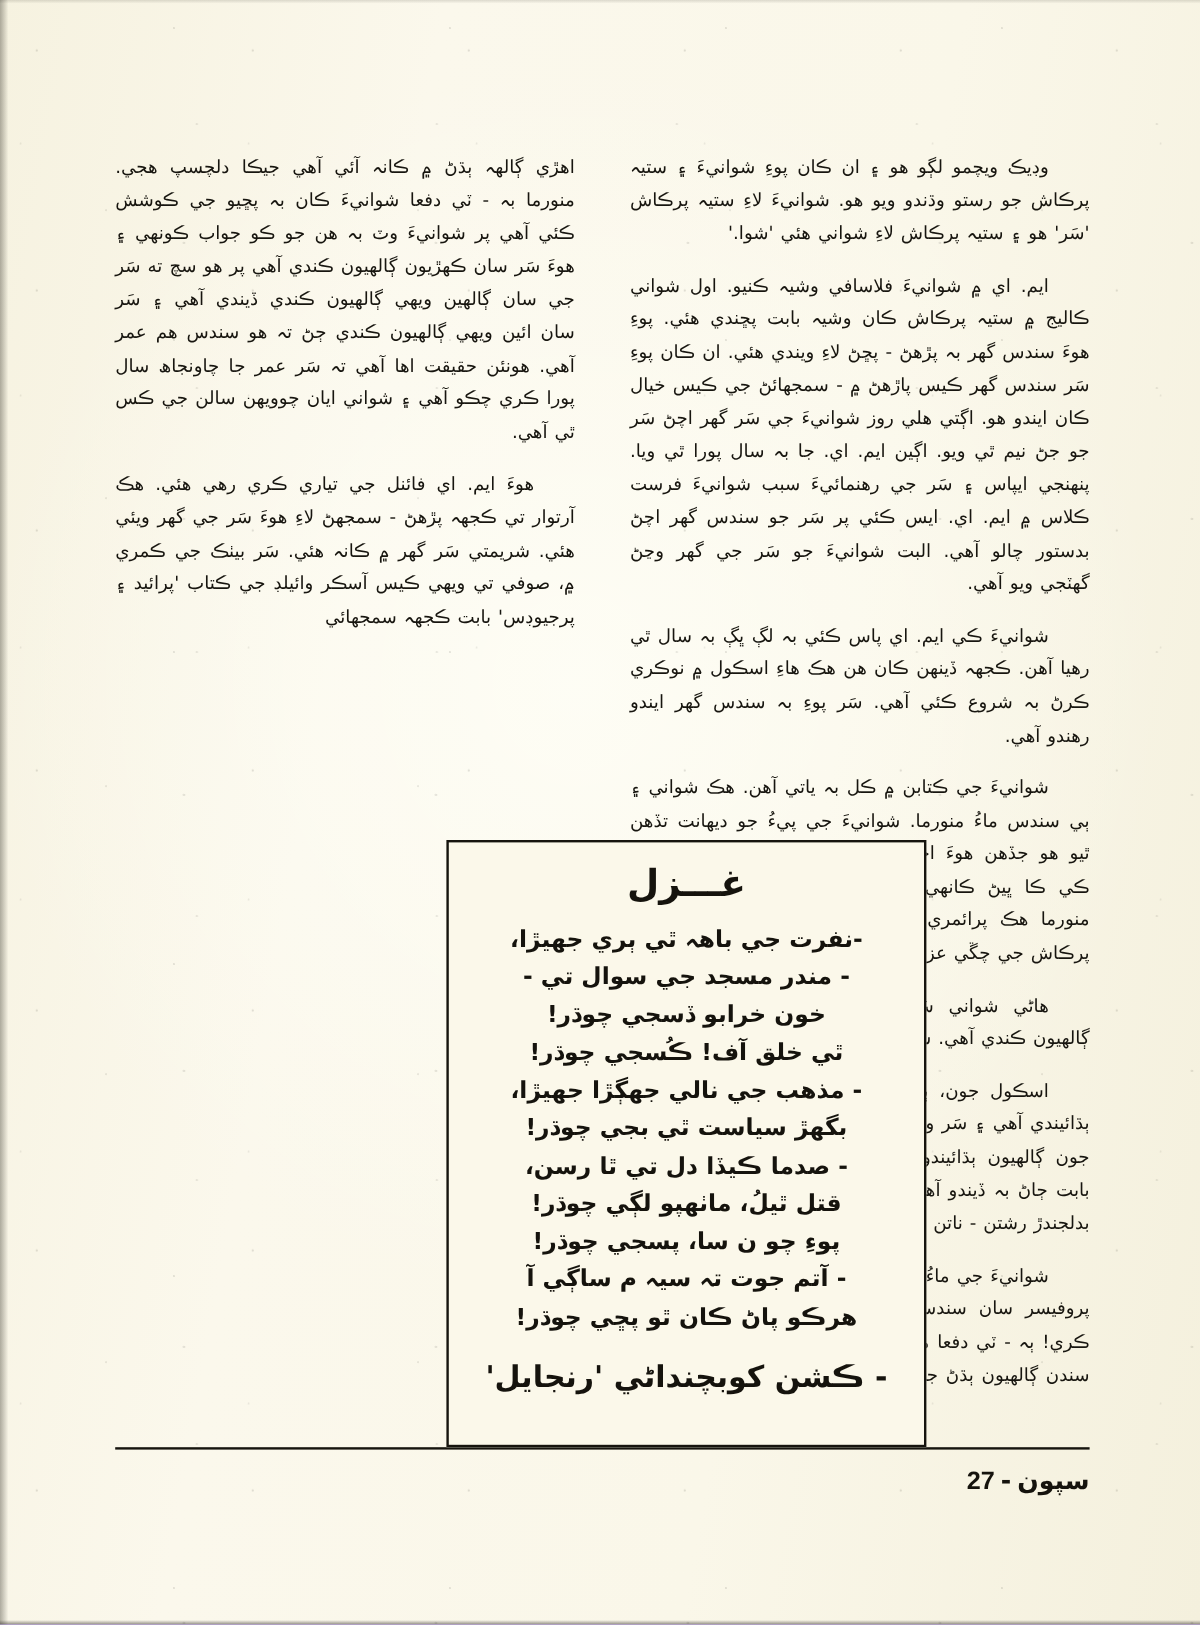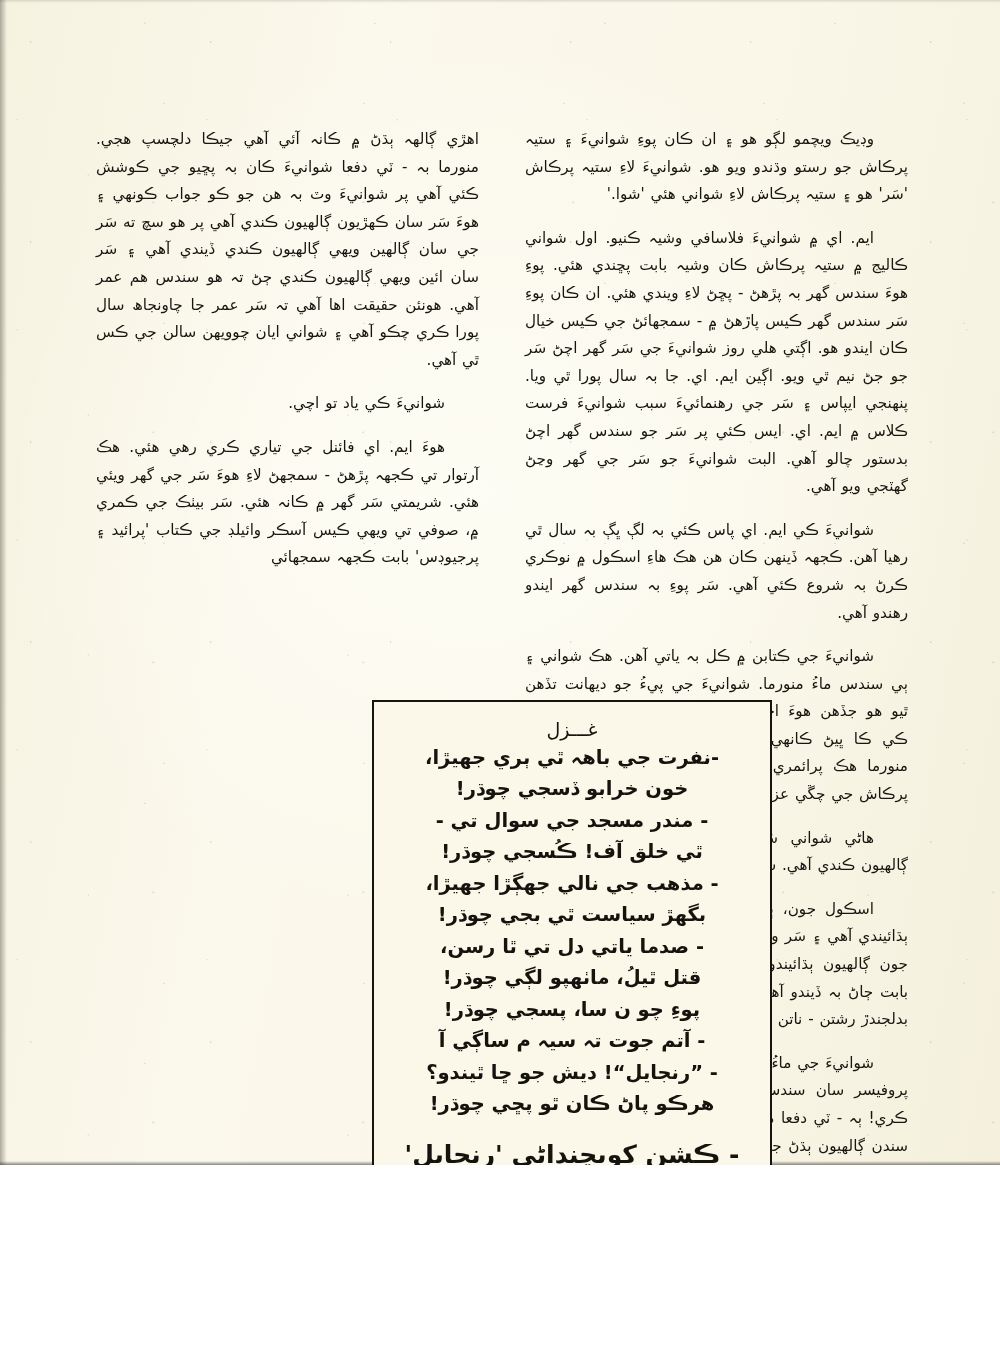--- a/index.html
+++ b/index.html
@@ -5,21 +5,21 @@
 <style>
   html, body {
     margin: 0;
     padding: 0;
     background: #ffffff;
   }
 
   .page {
     position: relative;
     width: 1000px;
-    height: 1165px;
+    height: 1354px;
     margin: 0 auto;
     background: #8b5cf6;
     overflow: hidden;
     font-family: "DejaVu Sans", "Liberation Sans", sans-serif;
   }
 
   
   .paper-tone {
     position: absolute;
     inset: 0;
@@ -97,24 +97,24 @@
     background: #fbf8ea;
     box-sizing: border-box;
     direction: rtl;
     text-align: center;
     color: #15130d;
     z-index: 5;
     padding: 10px 14px 8px 14px;
   }
 
   .poem-title {
-    font-size: 19px;
-    font-weight: normal;
+    font-size: 31px;
+    font-weight: bold;
     line-height: 1.25;
-    margin: 6px 0 0 0;
+    margin: 6px 0 10px 0;
     letter-spacing: 1px;
   }
 
   .poem-lines {
     font-size: 19.5px;
     line-height: 31.5px;
     font-weight: 600;
   }
   .poem-lines .line {
     display: block;
@@ -193,39 +193,37 @@
     <div class="columns">
 
       <p class="indent">وڊيڪ ويچمو لڳو هو ۽ ان ڪان پوءِ شوانيءَ ۽ ستيہ پرڪاش جو رستو وڌندو ويو هو. شوانيءَ لاءِ ستيہ پرڪاش 'سَر' هو ۽ ستيہ پرڪاش لاءِ شواني هئي 'شوا.'</p>
       <p class="indent">ايم. اي ۾ شوانيءَ فلاسافي وشيہ ڪنيو. اول شواني ڪاليج ۾ ستيہ پرڪاش ڪان وشيہ بابت پڇندي هئي. پوءِ هوءَ سندس گهر بہ پڙهڻ - پڇڻ لاءِ ويندي هئي. ان ڪان پوءِ سَر سندس گهر ڪيس پاڙهڻ ۾ - سمجهائڻ جي ڪيس خيال ڪان ايندو هو. اڳتي هلي روز شوانيءَ جي سَر گهر اچڻ سَر جو جڻ نيم ٿي ويو. اڳين ايم. اي. جا بہ سال پورا ٿي ويا. پنهنجي ايپاس ۽ سَر جي رهنمائيءَ سبب شوانيءَ فرست ڪلاس ۾ ايم. اي. ايس ڪئي پر سَر جو سندس گهر اچڻ بدستور چالو آهي. البت شوانيءَ جو سَر جي گهر وڃڻ گهٽجي ويو آهي.</p>
       <p class="indent">شوانيءَ ڪي ايم. اي پاس ڪئي بہ لڳ ڀڳ بہ سال ٿي رهيا آهن. ڪجهہ ڏينهن ڪان هن هڪ هاءِ اسڪول ۾ نوڪري ڪرڻ بہ شروع ڪئي آهي. سَر پوءِ بہ سندس گهر ايندو رهندو آهي.</p>
       <p class="indent">شوانيءَ جي ڪتابن ۾ ڪل بہ ياتي آهن. هڪ شواني ۽ ٻي سندس ماءُ منورما. شوانيءَ جي پيءُ جو ديهانت تڏهن ٿيو هو جڏهن هوءَ اڃان انور درجو پڙهندي هئي. شوانيءَ ڪي ڪا ڀيڻ ڪانهي، ڪو ڀاءُ ڪونهي. شوانيءَ جي ماءُ منورما هڪ پرائمري اسڪول ۾ ٽيچر آهي. منورما ستيہ پرڪاش جي چڱي عزت ڪندي آهي.</p>
       <p class="indent">هاڻي شواني سَر ڪان پڙهندي ڪانهي، سَر سان ڳالهيون ڪندي آهي. سَر ڪي</p>
 
       <p class="indent">اسڪول جون، ٻين ٽيچرس جون ۽ پنهنجيون ڳالهيون ٻڌائيندي آهي ۽ سَر وري ڪيس دنيا جون، سماج ۽ راجنيتيءَ جون ڳالهيون ٻڌائيندو آهي. سَر ڪيس نون پڙهيل ڪتابن بابت ڄاڻ بہ ڏيندو آهي. ڪيترائي دفعا هو موجودہ زماني ۾ بدلجندڙ رشتن - ناتن جون ڳالهيون ڪندا آهن.</p>
       <p class="indent">شوانيءَ جي ماءُ ڪي چڱو عجب لڳندو آهي ته هن ٻڌي پروفيسر سان سندس نوجوان ڌيءَ ڪهڙيون ڳالهيون ٿي ڪري! ٻہ - ٽي دفعا منورما ڪن لڳائي، ٻئي ڪمري ۾ هلندڙ سندن ڳالهيون ٻڌڻ جي ڪوشش بہ ڪئي آهي پر ڪيس ڪا اهڙي ڳالهہ ٻڌڻ ۾ ڪانہ آئي آهي جيڪا دلچسپ هجي. منورما بہ - ٽي دفعا شوانيءَ ڪان بہ پڇيو جي ڪوشش ڪئي آهي پر شوانيءَ وٽ بہ هن جو ڪو جواب ڪونهي ۽ هوءَ سَر سان ڪهڙيون ڳالهيون ڪندي آهي پر هو سچ ته سَر جي سان ڳالهين ويهي ڳالهيون ڪندي ڏيندي آهي ۽ سَر سان ائين ويهي ڳالهيون ڪندي ڄڻ تہ هو سندس هم عمر آهي. هونئن حقيقت اها آهي تہ سَر عمر جا چاونجاھ سال پورا ڪري چڪو آهي ۽ شواني ايان چوويهن سالن جي ڪس ٿي آهي.</p>
-      <p class="indent">شوانيءَ ڪي ياد تو اچي.</p>
       <p class="indent">هوءَ ايم. اي فائنل جي تياري ڪري رهي هئي. هڪ آرتوار تي ڪجهہ پڙهڻ - سمجهڻ لاءِ هوءَ سَر جي گهر ويئي هئي. شريمتي سَر گهر ۾ ڪانہ هئي. سَر بيٺڪ جي ڪمري ۾، صوفي تي ويهي ڪيس آسڪر وائيلڊ جي ڪتاب 'پرائيد ۽ پرجيوڊس' بابت ڪجهہ سمجهائي</p>
 
     </div>
 
     <div class="poem-box">
       <div class="poem-title">غـــزل</div>
       <div class="poem-lines">
         <span class="line first">-نفرت جي باهہ ٿي ٻري جهيڙا،</span>
+        <span class="line first">- مندر مسجد جي سوال تي -</span>
         <span class="line second">خون خرابو ڏسجي چوڌر!</span>
-        <span class="line first">- مندر مسجد جي سوال تي -</span>
         <span class="line second">ٿي خلق آف! ڪُسجي چوڌر!</span>
         <span class="line first">- مذهب جي نالي جهڳڙا جهيڙا،</span>
         <span class="line second">بگهڙ سياست ٿي بجي چوڌر!</span>
-        <span class="line first">- صدما ياتي دل تي ٿا رسن،</span>
+        <span class="line first">- صدما ڪيڏا دل تي ٿا رسن،</span>
         <span class="line second">قتل ٿيلُ، ماٺهپو لڳي چوڌر!</span>
         <span class="line second">پوءِ چو ن سا، پسجي چوڌر!</span>
         <span class="line first">- آتم جوت تہ سيہ م ساڳي آ</span>
-        <span class="line first">- ”رنجايل“! ديش جو ڇا ٿيندو؟</span>
         <span class="line second">هرڪو پاڻ ڪان ٿو پڇي چوڌر!</span>
       </div>
       <div class="poem-author">- ڪشن کوبچنداڻي 'رنجايل'</div>
     </div>
   </div>
 
   <div class="footer-rule"></div>
 
   <div class="footer">
     <span class="footer-inner">

